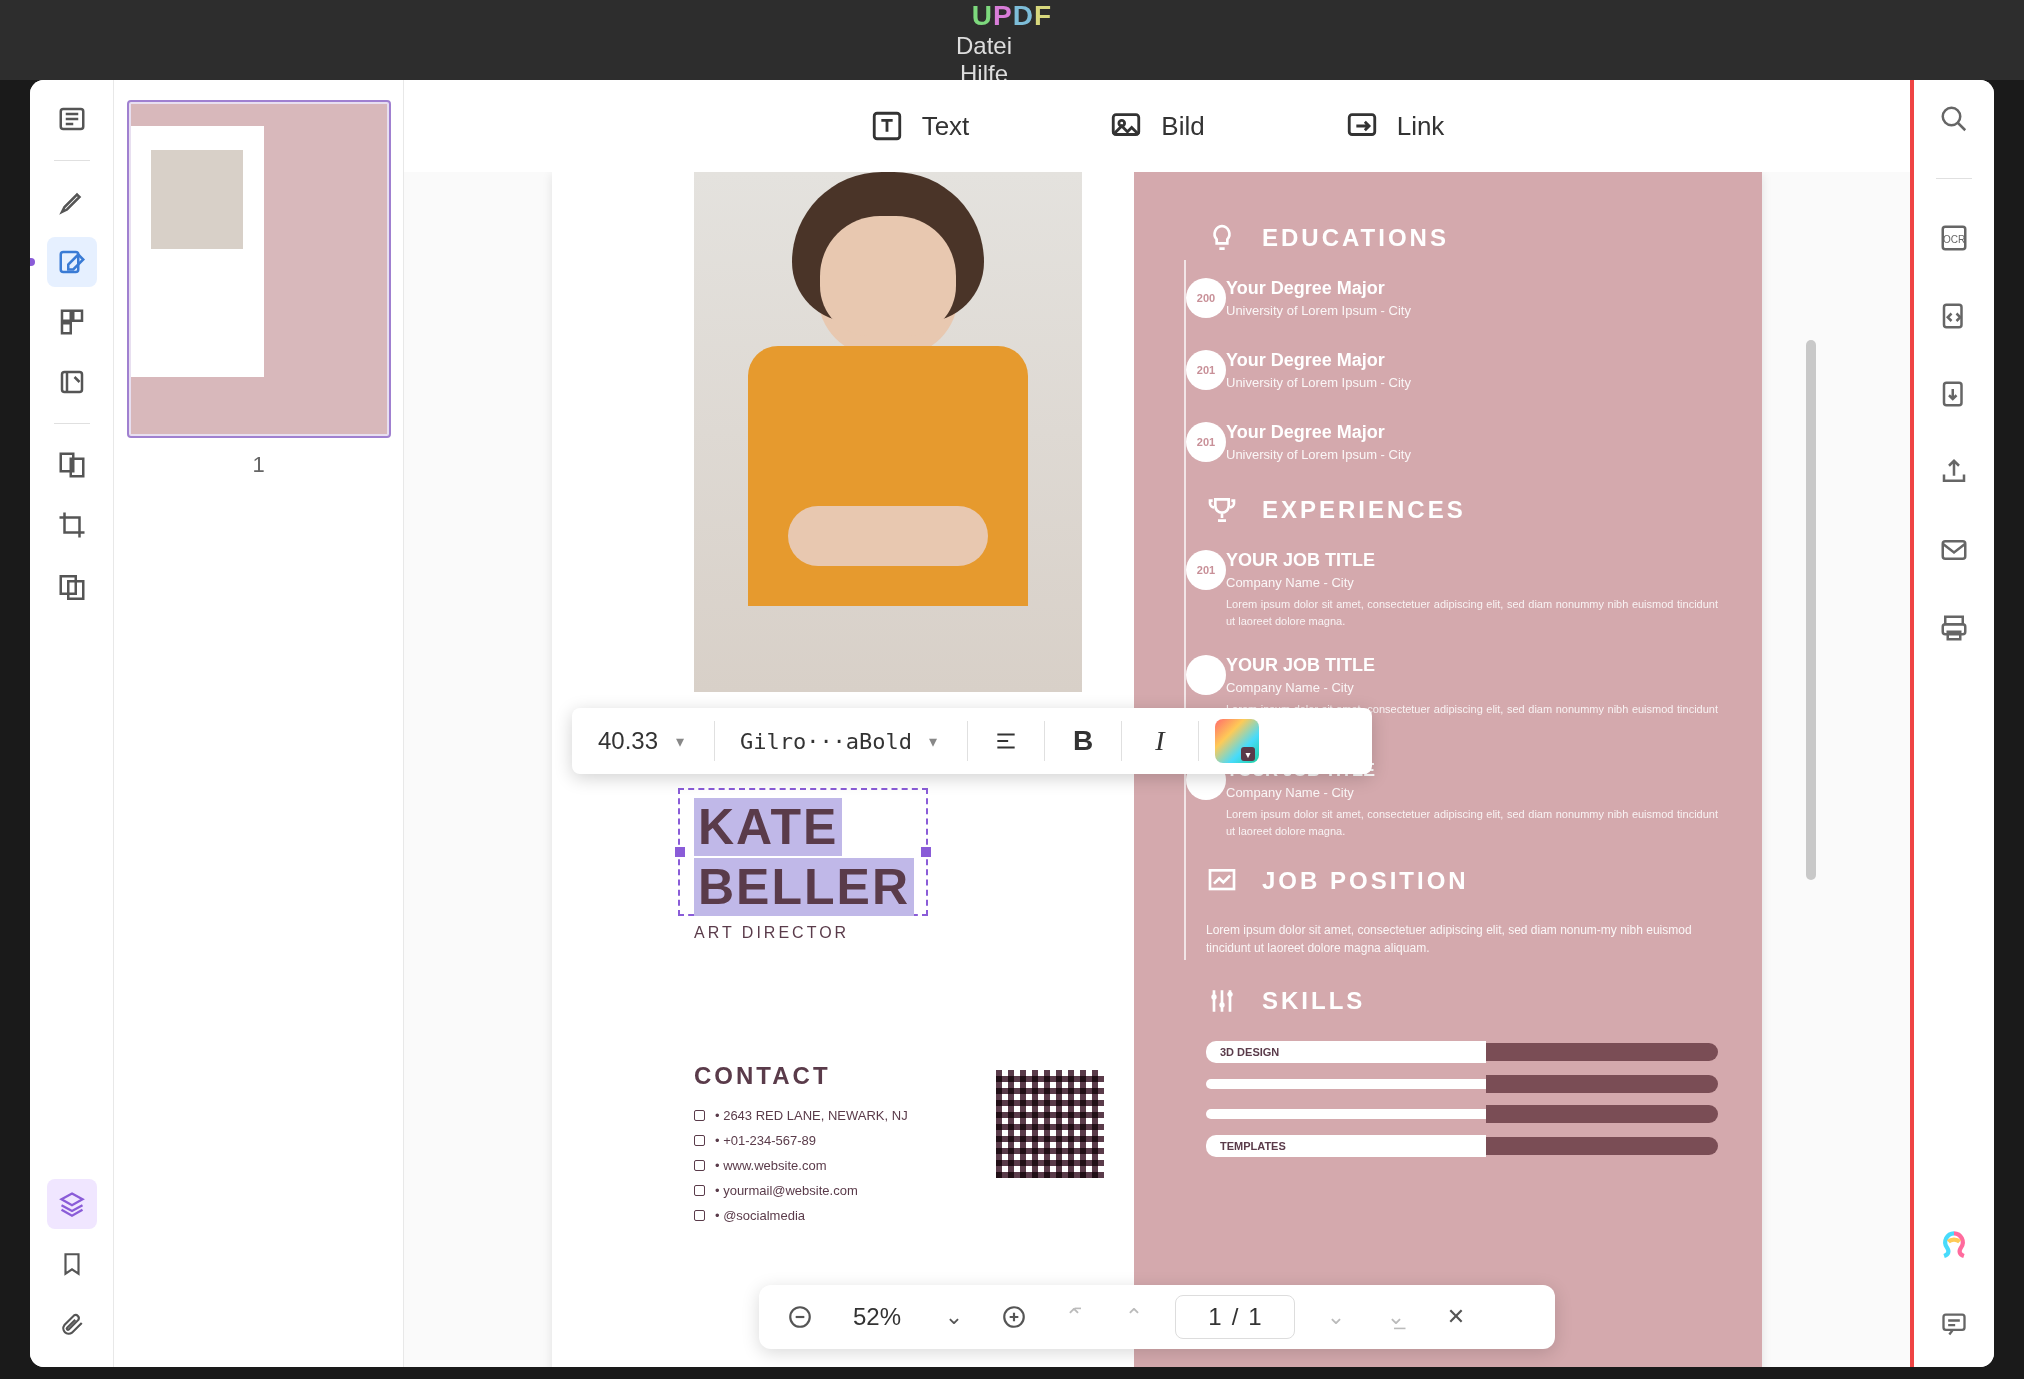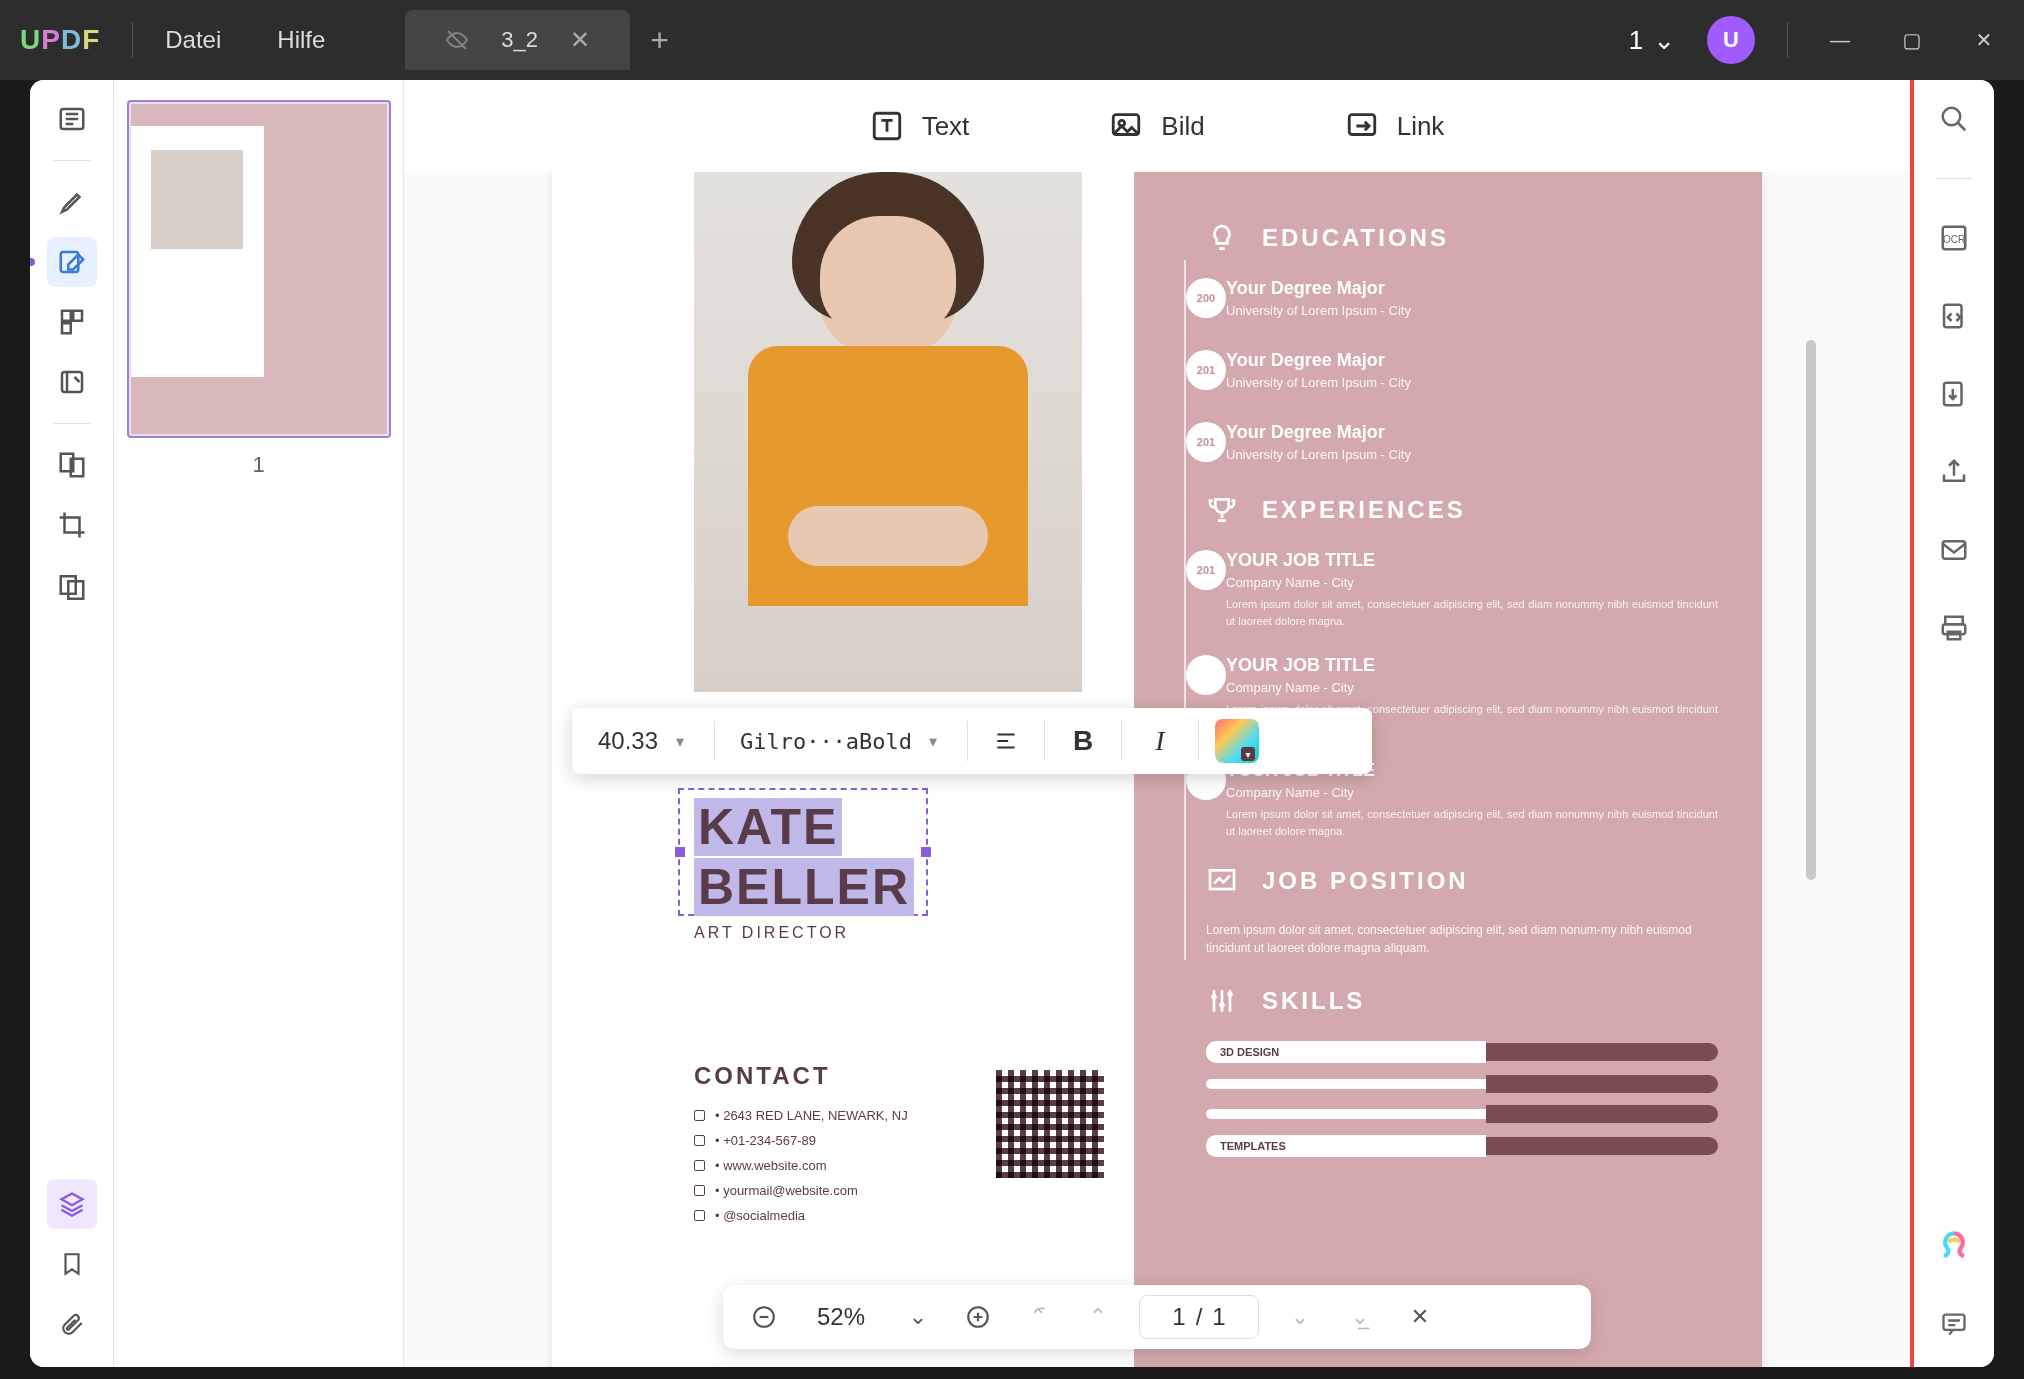--- a/index.html
+++ b/index.html
@@ -1,19 +1,19 @@
 <!DOCTYPE html>
 <html><head>
 <meta charset="utf-8">
 <style>
 * { margin: 0; padding: 0; box-sizing: border-box; font-family: -apple-system, BlinkMacSystemFont, "Segoe UI", Arial, sans-serif; }
 body { background: #1a1a1a; width: 2024px; height: 1379px; overflow: hidden; }
 
 
-.titlebar { height: 80px; background: #2d2d2d; display: flex; align-items: center; padding: 0 20px; color: #ccc; }
+.titlebar { height: 80px; background: #2d2d2d; display: flex; align-items: center; padding: 0 20px; color: #ccc; flex-direction: column; }
 .logo { font-size: 28px; font-weight: 700; letter-spacing: 1px; }
 .logo .u { color: #7dd87d; }
 .logo .p { color: #d87dd8; }
 .logo .d { color: #7dbdd8; }
 .logo .f { color: #d8d87d; }
 .titlebar .divider { width: 1px; height: 36px; background: #555; margin: 0 32px; }
 .menu-item { font-size: 24px; color: #ddd; margin-right: 56px; cursor: pointer; }
 .tab-bar { display: flex; align-items: center; margin-left: 24px; }
 .tab { background: #444; padding: 16px 40px; border-radius: 8px 8px 0 0; display: flex; align-items: center; gap: 32px; font-size: 22px; color: #ddd; }
 .tab .eye { width: 24px; height: 24px; opacity: .6; }
@@ -105,21 +105,21 @@
 .fmt-dd { width: 22px; color: #888; cursor: pointer; }
 .fmt-font { width: 190px; font-size: 22px; font-family: monospace; color: #333; text-align: center; }
 .fmt-sep { width: 1px; height: 40px; background: #e0e0e0; margin: 0 8px; }
 .fmt-btn { width: 44px; height: 44px; display: flex; align-items: center; justify-content: center; border-radius: 6px; cursor: pointer; font-size: 28px; color: #333; }
 .fmt-btn.bold { font-weight: 800; }
 .fmt-btn.italic { font-style: italic; font-family: serif; }
 .color-swatch { width: 44px; height: 44px; border-radius: 8px; background: linear-gradient(135deg,#ff6b6b,#feca57,#48dbfb,#1dd1a1); position: relative; cursor: pointer; }
 .color-swatch .chev { position: absolute; right: 4px; bottom: 2px; width: 14px; height: 14px; background: #5a3b4a; border-radius: 3px; color: #fff; font-size: 10px; display: flex; align-items: center; justify-content: center; }
 
 
-.navbar { position: absolute; left: 50%; transform: translateX(-50%); bottom: 18px; width: 868px; height: 64px; background: #fff; border-radius: 12px; box-shadow: 0 4px 18px rgba(0,0,0,.15); display: flex; align-items: center; padding: 0 22px; gap: 22px; }
+.navbar { position: absolute; left: 50%; transform: translateX(-50%); bottom: 18px; width: 796px; height: 64px; background: #fff; border-radius: 12px; box-shadow: 0 4px 18px rgba(0,0,0,.15); display: flex; align-items: center; padding: 0 22px; gap: 22px; }
 .nav-btn { width: 38px; height: 38px; display: flex; align-items: center; justify-content: center; color: #555; cursor: pointer; font-size: 22px; }
 .zoom-val { font-size: 24px; color: #333; width: 72px; text-align: center; }
 .page-input { width: 120px; height: 44px; border: 1px solid #ddd; border-radius: 8px; display: flex; align-items: center; justify-content: center; font-size: 24px; color: #333; gap: 10px; }
 
 
 .right-rail { width: 84px; background: #fff; border-left: 4px solid #ef4444; display: flex; flex-direction: column; align-items: center; padding-top: 14px; gap: 28px; }
 .right-rail .rail-btn { color: #666; }
 .right-rail-bottom { margin-top: auto; padding-bottom: 18px; display: flex; flex-direction: column; gap: 28px; align-items: center; }
 .ai-ico { width: 34px; height: 34px; }
 .ai-ico path { fill: none; stroke-width: 3; }

